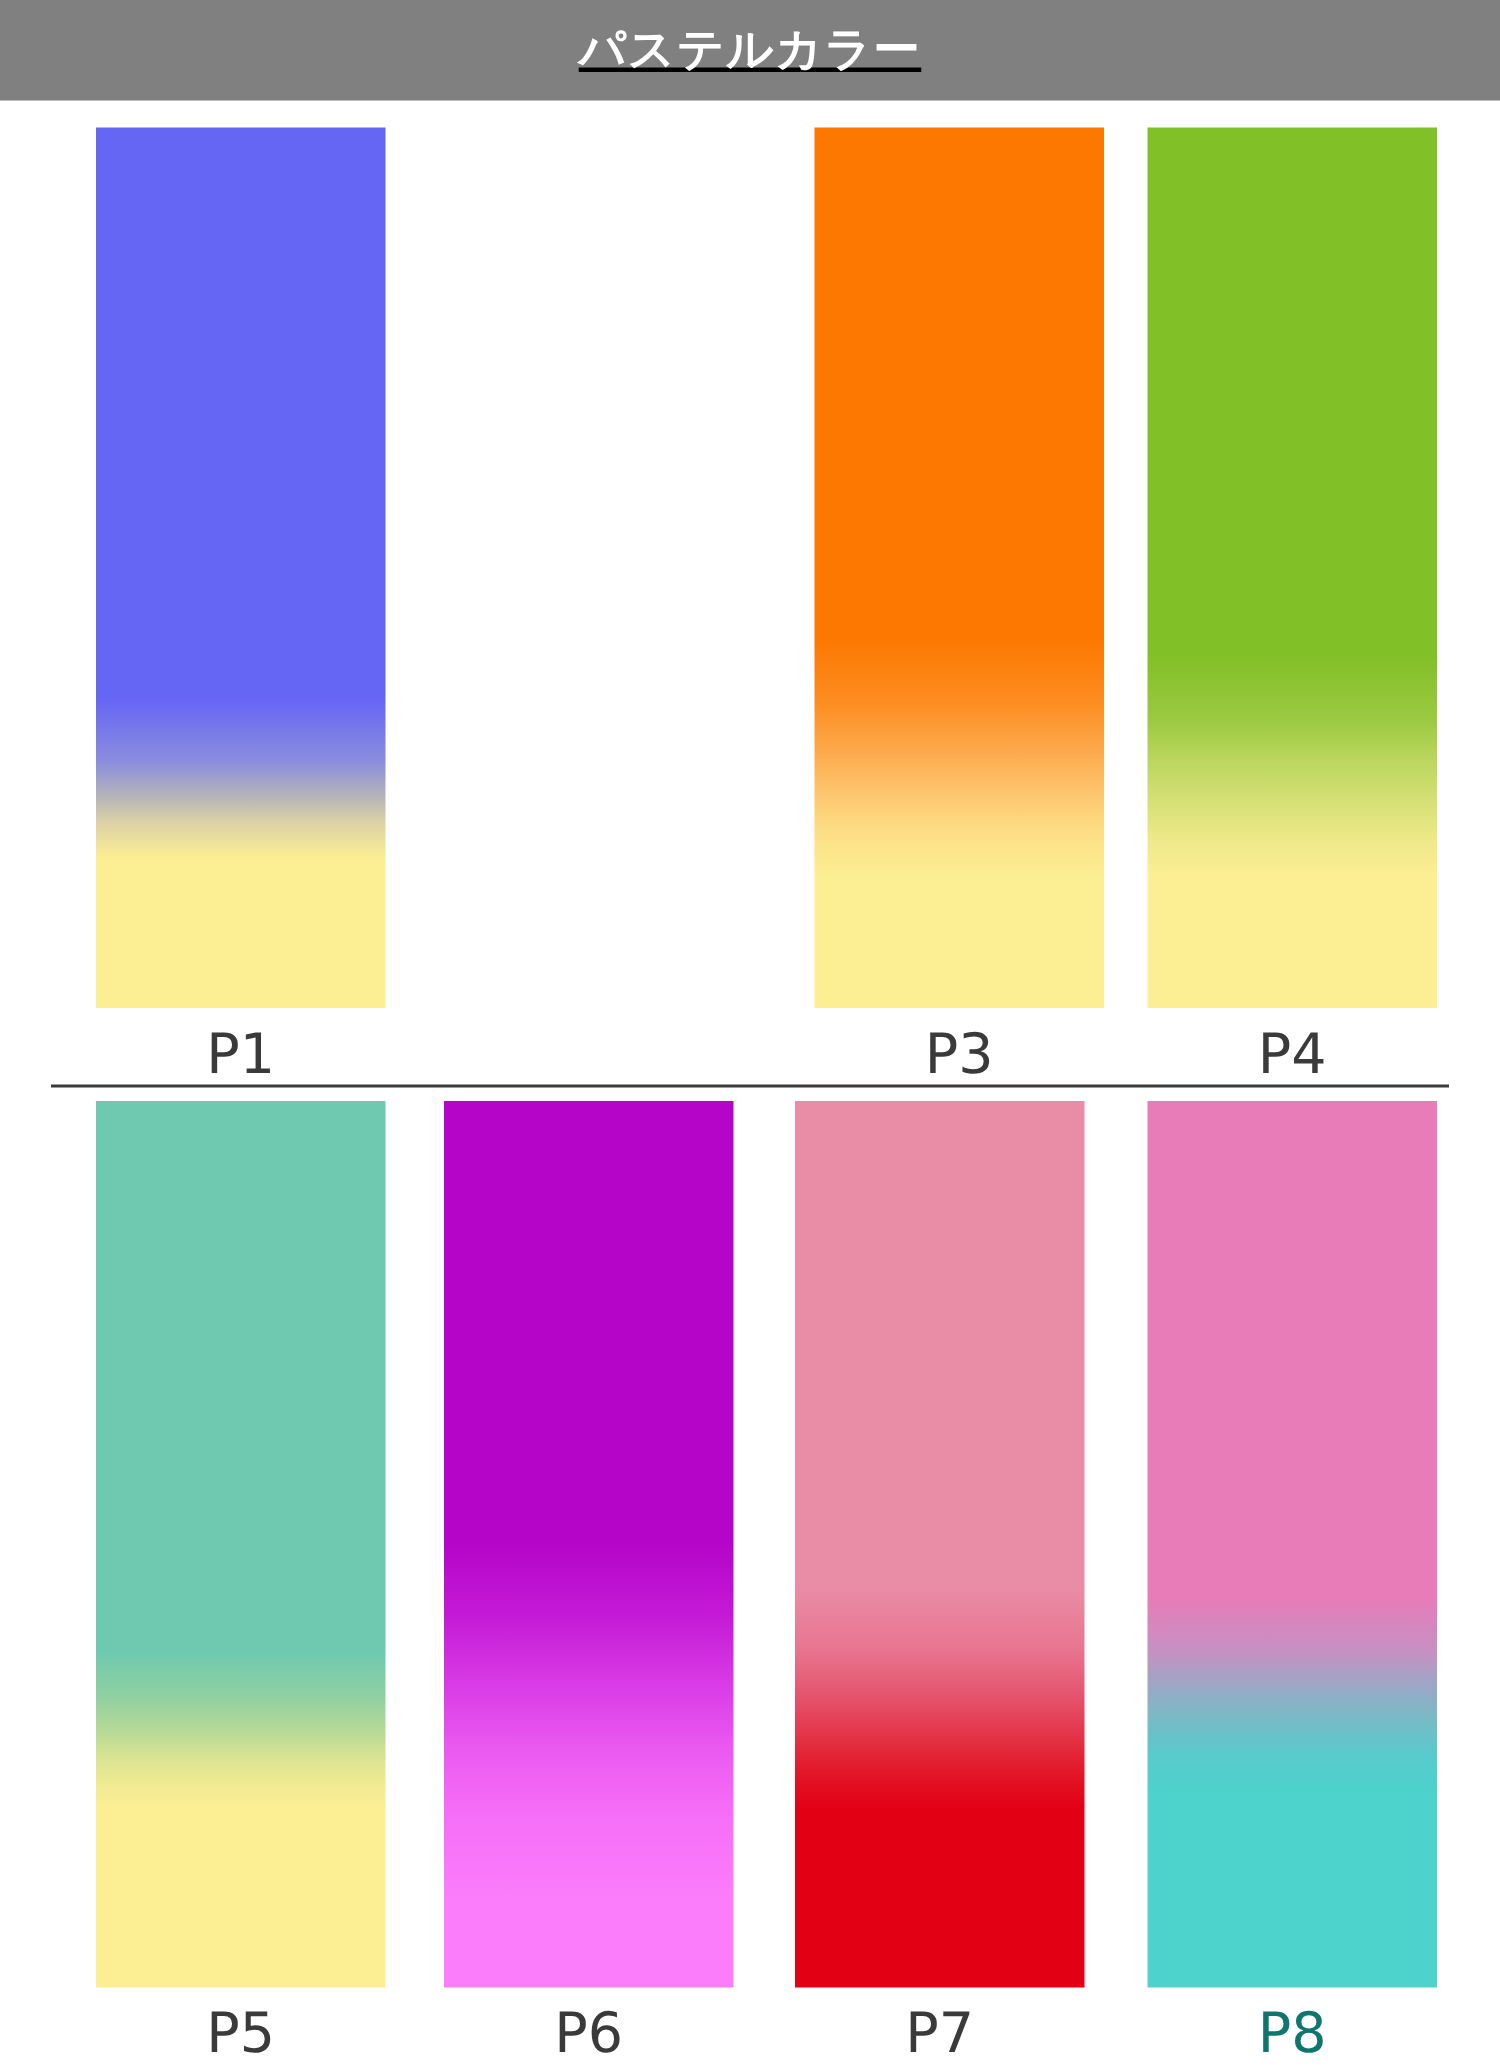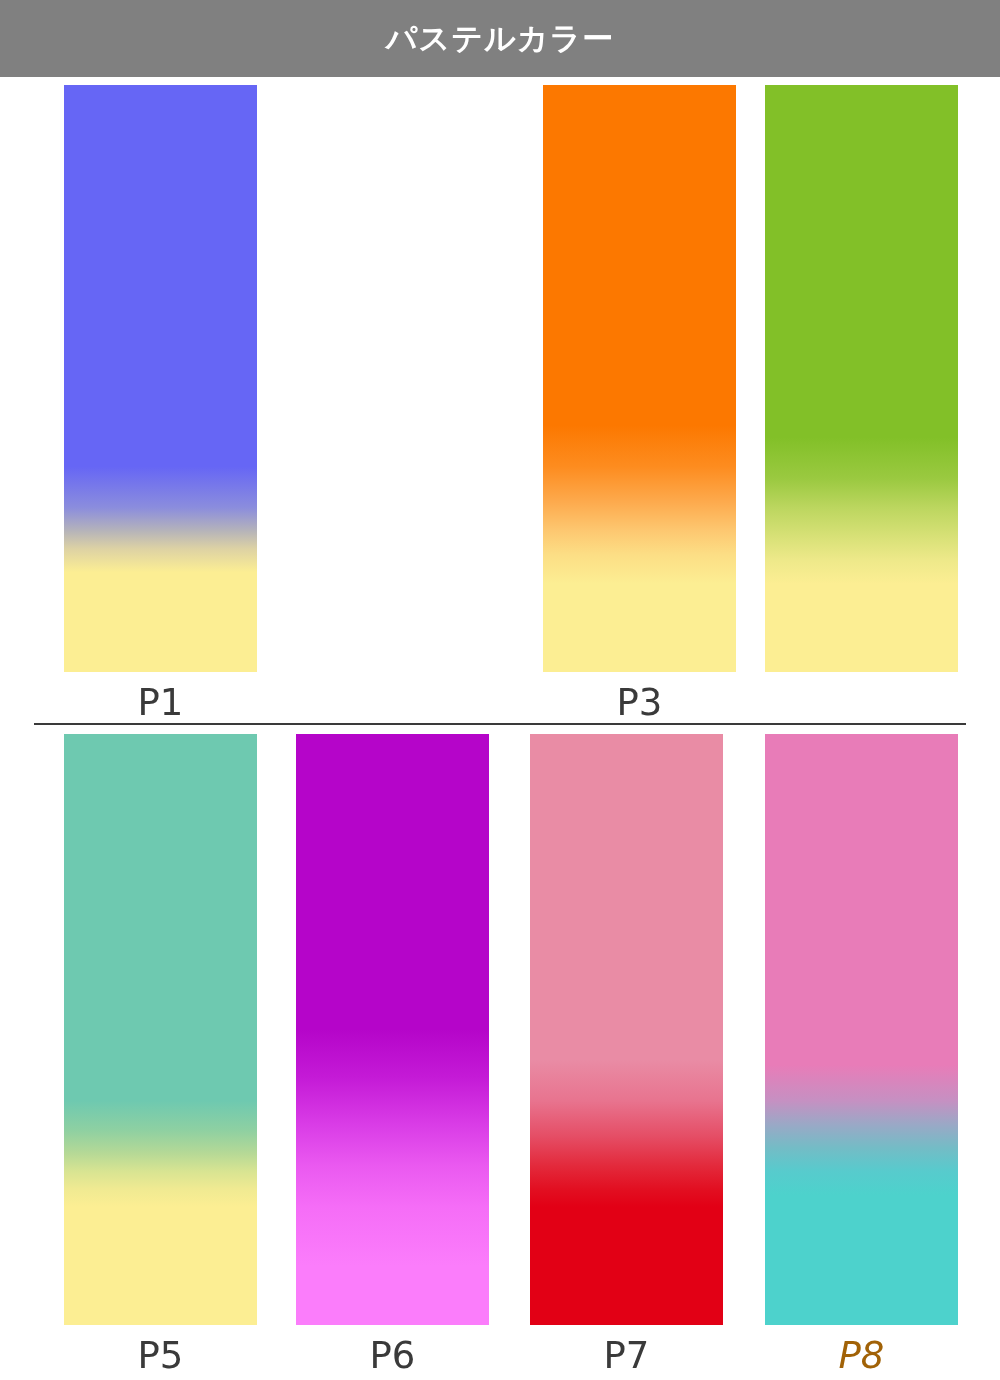--- a/index.html
+++ b/index.html
@@ -13,25 +13,26 @@
     font-family: "DejaVu Sans", "Liberation Sans", sans-serif;
     overflow: hidden;
     position: relative;
   }
 
   #header-bar {
     position: absolute;
     left: 0;
     top: 0;
     width: 1000px;
-    height: 77px;
+    height: 67px;
     background: #808080;
     display: flex;
     align-items: center;
     justify-content: center;
+    text-decoration: underline;
   }
   #header-title {
     color: #ffffff;
     font-size: 31px;
     font-weight: bold;
     letter-spacing: 1px;
     font-family: "DejaVu Sans", "Liberation Sans", sans-serif;
     line-height: 1;
   }
 
@@ -87,35 +88,36 @@
     <div class="swatch-cell" style="left: 52px; top: 0px;">
       <div class="swatch-bar" style="background: linear-gradient(rgb(102, 102, 245) 0%, rgb(102, 102, 245) 65%, rgb(139, 141, 221) 72%, rgb(182, 180, 185) 76%, rgb(221, 210, 164) 79%, rgb(252, 238, 147) 83%, rgb(252, 238, 147) 100%);"></div>
       <span class="swatch-label" style="color: rgb(58, 58, 58);">P1</span>
     </div>
     <div class="swatch-cell" style="left: 518px; top: 0px; padding-left: 13px;">
       <div class="swatch-bar" style="background: linear-gradient(rgb(252, 120, 0) 0%, rgb(252, 120, 0) 58%, rgb(253, 140, 31) 65%, rgb(253, 170, 77) 71%, rgb(253, 200, 113) 76%, rgb(252, 222, 133) 80%, rgb(252, 238, 147) 85%, rgb(252, 238, 147) 100%);"></div>
       <span class="swatch-label" style="color: rgb(58, 58, 58);">P3</span>
     </div>
     <div class="swatch-cell" style="left: 753px; top: 0px;">
       <div class="swatch-bar" style="background: linear-gradient(rgb(130, 192, 40) 0%, rgb(130, 192, 40) 60%, rgb(154, 201, 64) 67%, rgb(188, 214, 95) 72%, rgb(216, 225, 119) 77%, rgb(238, 233, 138) 81%, rgb(252, 238, 147) 85%, rgb(252, 238, 147) 100%);"></div>
+      <span class="swatch-label" style="color: rgb(58, 58, 58);">P4</span>
     </div>
   </div>
 
 <div id="row-divider" style="background: rgb(58, 58, 58);"></div>
 
 <div class="swatch-row" id="row-bottom">
     <div class="swatch-cell" style="left: 52px; top: 0px;">
       <div class="swatch-bar" style="background: linear-gradient(rgb(110, 201, 176) 0%, rgb(110, 201, 176) 62%, rgb(142, 208, 162) 67%, rgb(182, 217, 150) 71%, rgb(216, 228, 146) 74%, rgb(240, 234, 146) 77%, rgb(252, 238, 147) 80%, rgb(252, 238, 147) 100%);"></div>
       <span class="swatch-label" style="color: rgb(58, 58, 58);">P5</span>
     </div>
     <div class="swatch-cell" style="left: 284px; top: 0px;">
       <div class="swatch-bar" style="background: linear-gradient(rgb(181, 5, 201) 0%, rgb(181, 5, 201) 50%, rgb(196, 26, 214) 58%, rgb(217, 60, 230) 66%, rgb(234, 89, 240) 73%, rgb(245, 109, 247) 80%, rgb(251, 125, 251) 90%, rgb(251, 125, 251) 100%);"></div>
       <span class="swatch-label" style="color: rgb(58, 58, 58);">P6</span>
     </div>
     <div class="swatch-cell" style="left: 518px; top: 0px;">
       <div class="swatch-bar" style="background: linear-gradient(rgb(233, 140, 165) 0%, rgb(233, 140, 165) 55%, rgb(232, 116, 143) 62%, rgb(229, 78, 102) 68%, rgb(227, 42, 60) 73%, rgb(226, 15, 33) 77%, rgb(226, 0, 21) 80%, rgb(226, 0, 21) 100%);"></div>
       <span class="swatch-label" style="color: rgb(58, 58, 58);">P7</span>
     </div>
     <div class="swatch-cell" style="left: 753px; top: 0px;">
       <div class="swatch-bar" style="background: linear-gradient(rgb(232, 124, 184) 0%, rgb(232, 124, 184) 56%, rgb(198, 144, 194) 62%, rgb(155, 168, 198) 66%, rgb(116, 188, 198) 70%, rgb(87, 203, 205) 74%, rgb(77, 210, 204) 78%, rgb(77, 210, 204) 100%);"></div>
-      <span class="swatch-label" style="color: #a16207; font-style: italic;">P8</span>
+      <span class="swatch-label" style="color: #0f766e;">P8</span>
     </div>
   </div>
 
 </body></html>

